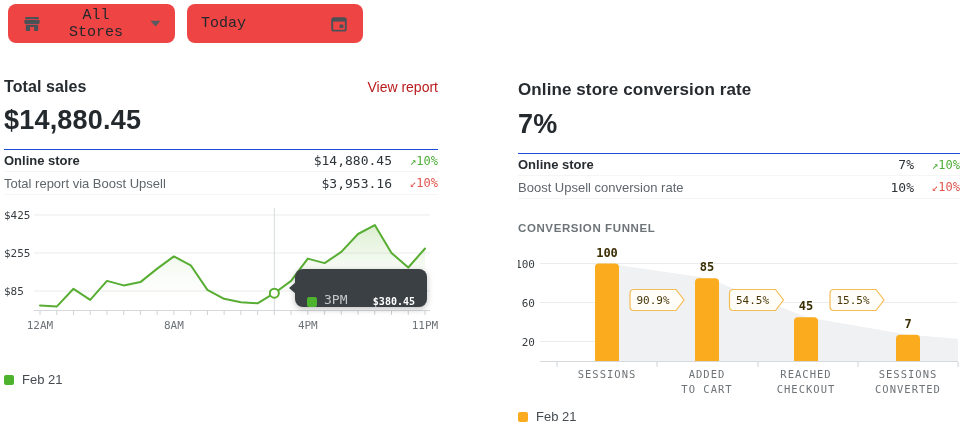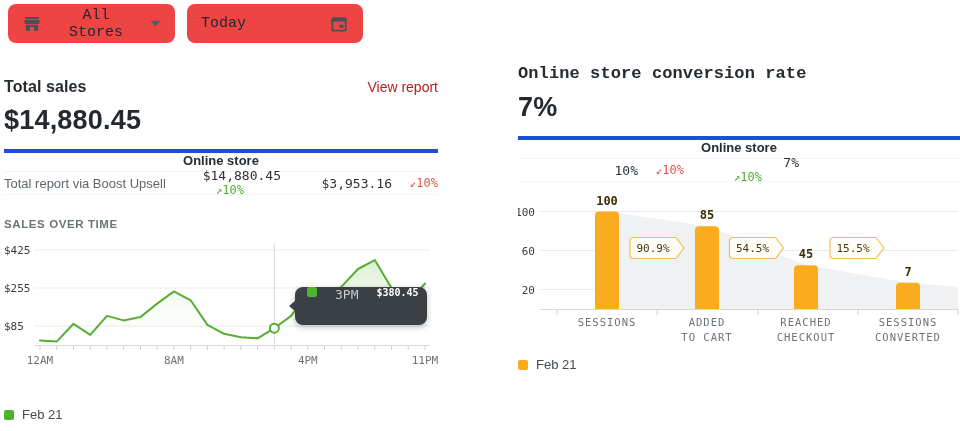--- a/index.html
+++ b/index.html
@@ -25,39 +25,39 @@
   .panel-right { flex:0 0 480px; padding-left:38px; padding-right:2px; }
 
   .panel-head { display:flex; align-items:baseline; justify-content:space-between; margin-top:30px; }
   .panel-title { font-size:16px; font-weight:700; color:#262b2f; letter-spacing:.1px; }
   .view-report { font-size:14px; color:#b91c1c; text-decoration:none; }
   .big-value { font-size:27px; font-weight:700; color:#24292d; margin-top:9px; letter-spacing:.2px; }
 
   .rows { margin-top:13px; }
   .metric-row { display:flex; align-items:center; height:23px; font-size:13px;
     border-bottom:1px solid #f4f5f6; }
-  .metric-row:first-child { border-top:4px solid #1d4ed8;flex-direction:column; }
+  .metric-row:first-child { border-top:1px solid #1d4ed8; }
   .metric-label { flex:1; color:#5f666b; }
   .metric-label.strong { color:#272c30; font-weight:700; }
   .metric-value { width:120px; text-align:right; font-size:13px; color:#2e3338; }
   .metric-change { width:46px; text-align:right; font-size:12px; }
   .metric-change .arr { font-size:11px; }
   .up   { color:#4fae38;text-align:right; }
   .down { color:#e0564d; }
 
   .section-title { margin-top:23px; font-size:11.5px; font-weight:700;
     letter-spacing:.6px; color:#6d7478; }
 
   .chart-wrap { position:relative; margin-top:8px; }
   svg text { font-family:"DejaVu Sans Mono", monospace; }
 
   
-  .tooltip { position:absolute; left:291px; top:49px; width:132px; height:38px;
-    background:#3b4045; border-radius:8px; display:flex; align-items:flex-start;
-    padding:0 12px; gap:18px; box-shadow:0 2px 6px rgba(0,0,0,.25); }
+  .tooltip { position:absolute; left:291px; top:66px; width:132px; height:38px;
+    background:#3b4045; border-radius:8px; display:flex; align-items:flex-end;
+    padding:0 12px; gap:7px; box-shadow:0 2px 6px rgba(0,0,0,.25); }
   .tooltip:before { content:''; position:absolute; left:-6px; top:13px;
     border:6px solid transparent; border-left:none; border-right:7px solid #3b4045; }
   .tt-swatch { width:10px; height:10px; border-radius:2px; background:#4db32e; flex:0 0 auto; }
   .tt-time { color:#c6c9cb; font-size:13px; }
   .tt-value { margin-left:auto; color:#ffffff; font-size:10px; font-weight:700; }
 
   .legend { display:flex; align-items:center; gap:8px; font-size:13px; color:#454b50; }
   .legend-left  { margin-top:33px; }
   .legend-right { margin-top:9px; }
   .lg-swatch { width:10px; height:10px; border-radius:2px; }
@@ -111,21 +111,20 @@
         <span class="metric-value mono">$14,880.45</span>
         <span class="metric-change mono up"><span class="arr">↗</span><span>10%</span></span>
       </div>
       <div class="metric-row">
         <span class="metric-label">Total report via Boost Upsell</span>
         <span class="metric-value mono">$3,953.16</span>
         <span class="metric-change mono down"><span class="arr">↙</span><span>10%</span></span>
       </div>
     </div>
 
-    <div class="section-title">SALES OVER TIME</div>
 
     <div class="chart-wrap">
       <svg id="sales-svg" width="434" height="132">
           <defs>
             <linearGradient id="gradGreen" x1="0" y1="0" x2="0" y2="1">
               <stop offset="0%" stop-color="rgba(135,198,96,0.30)"></stop>
               <stop offset="100%" stop-color="rgba(255,255,255,0)"></stop>
             </linearGradient>
           </defs>
           <line x1="30" y1="12" x2="426" y2="12" stroke="#e9ebec" stroke-width="1"></line>
@@ -175,37 +174,39 @@
       </div>
     </div>
 
     <div class="legend legend-left">
       <span class="lg-swatch lg-green"></span>
       <span>Feb 21</span>
     </div>
   </div>
 
   <div class="panel panel-right">
-    <div class="panel-head" style="margin-top:16px;font-family:Liberation Mono, monospace;">
+    <div class="panel-head" style="margin-top:32px;">
       <div class="panel-title" style="font-size:17px;">Online store conversion rate</div>
     </div>
     <div class="big-value">7%</div>
 
     <div class="rows">
       <div class="metric-row">
         <span class="metric-label strong">Online store</span>
         <span class="metric-value mono">7%</span>
         <span class="metric-change mono up"><span class="arr">↗</span><span>10%</span></span>
       </div>
       <div class="metric-row">
+        <span class="metric-label">Boost Upsell conversion rate</span>
         <span class="metric-value mono">10%</span>
         <span class="metric-change mono down"><span class="arr">↙</span><span>10%</span></span>
       </div>
     </div>
 
+    <div class="section-title">CONVERSION FUNNEL</div>
 
     <div class="chart-wrap" style="margin-top:4px;">
       <svg id="funnel-svg" width="442" height="158">
           <line x1="22" y1="25.5" x2="440" y2="25.5" stroke="#e9ebec" stroke-width="1"></line>
           <text x="17" y="29.5" font-size="11" fill="#383d41" text-anchor="end">100</text>
           <line x1="22" y1="64.5" x2="440" y2="64.5" stroke="#e9ebec" stroke-width="1"></line>
           <text x="17" y="68.5" font-size="11" fill="#383d41" text-anchor="end">60</text>
           <line x1="22" y1="103.5" x2="440" y2="103.5" stroke="#e9ebec" stroke-width="1"></line>
           <text x="17" y="107.5" font-size="11" fill="#383d41" text-anchor="end">20</text>
           <path d="M89,25.5 L189,40.1 L288,79.1 L390,96.7 L440,100.7 L440,123 L89,123 Z" fill="#f0f1f2"></path>

